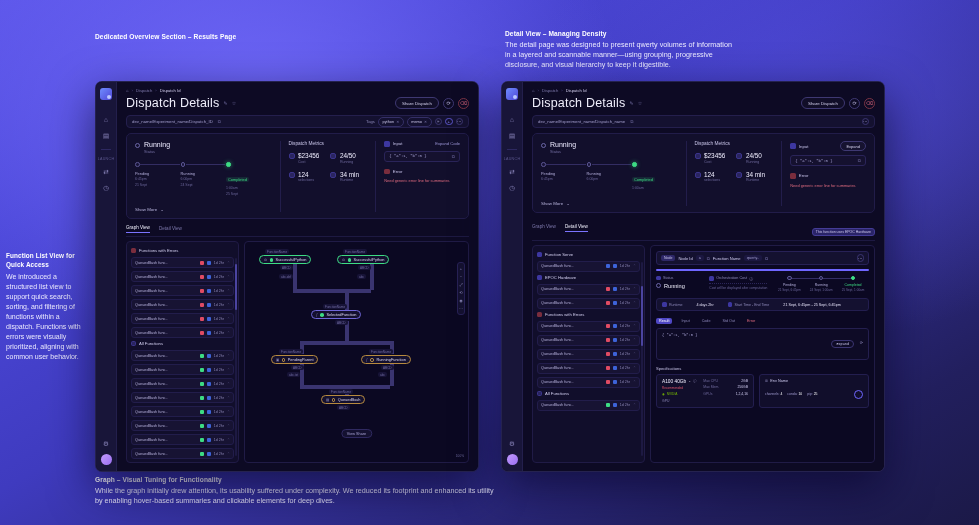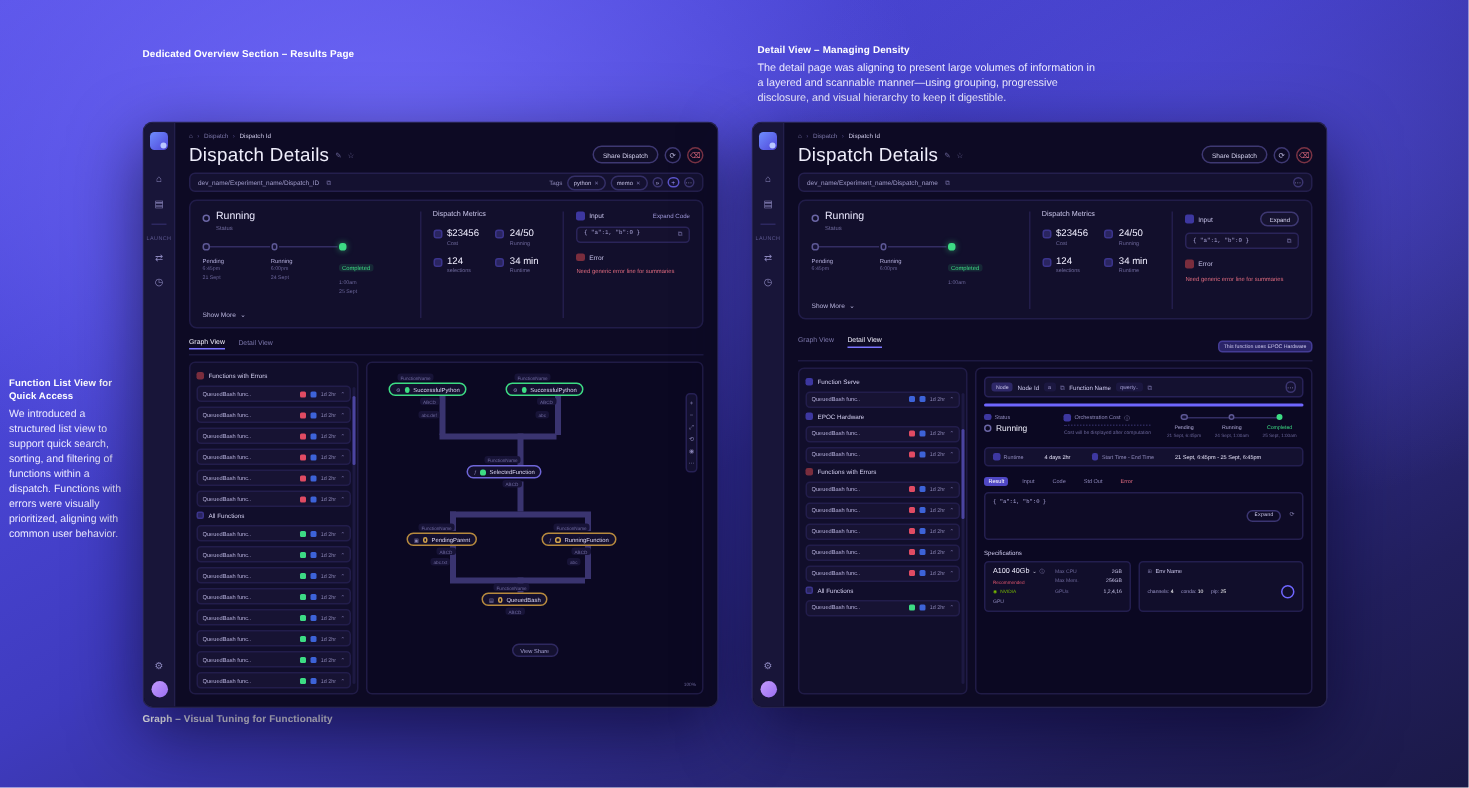--- a/index.html
+++ b/index.html
@@ -249,28 +249,29 @@
 <body>
 
 <div class="glow"></div>
 <div class="glow2"></div>
 
 <div class="anno" id="anno-overview">
   <h3>Dedicated Overview Section – Results Page</h3>
 </div>
 <div class="anno" id="anno-detail">
   <h3>Detail View – Managing Density</h3>
-  <p>The detail page was aligning to present large volumes of information in a layered and scannable manner—using grouping, progressive disclosure, and visual hierarchy to keep it digestible.</p>
+  <p>The detail page was designed to present qwerty volumes of information in a layered and scannable manner—using grouping, progressive disclosure, and visual hierarchy to keep it digestible.</p>
 </div>
 <div class="anno" id="anno-list">
   <h3>Function List View for Quick Access</h3>
   <p>We introduced a structured list view to support quick search, sorting, and filtering of functions within a dispatch. Functions with errors were visually prioritized, aligning with common user behavior.</p>
 </div>
 <div class="anno" id="anno-graph">
   <h3>Graph – Visual Tuning for Functionality</h3>
+  <p>While the graph initially drew attention, its usability suffered under complexity. We reduced its footprint and enhanced its utility by enabling hover-based summaries and clickable elements for deep dives.</p>
 </div>
 
 <div class="shot" id="shot-left">
 
   <div class="sidebar">
     <div class="logo"></div>
     <div class="sbicon">⌂</div>
     <div class="sbicon">▤</div>
     <div class="sbdiv"></div>
     <div class="sblabel">LAUNCH</div>

